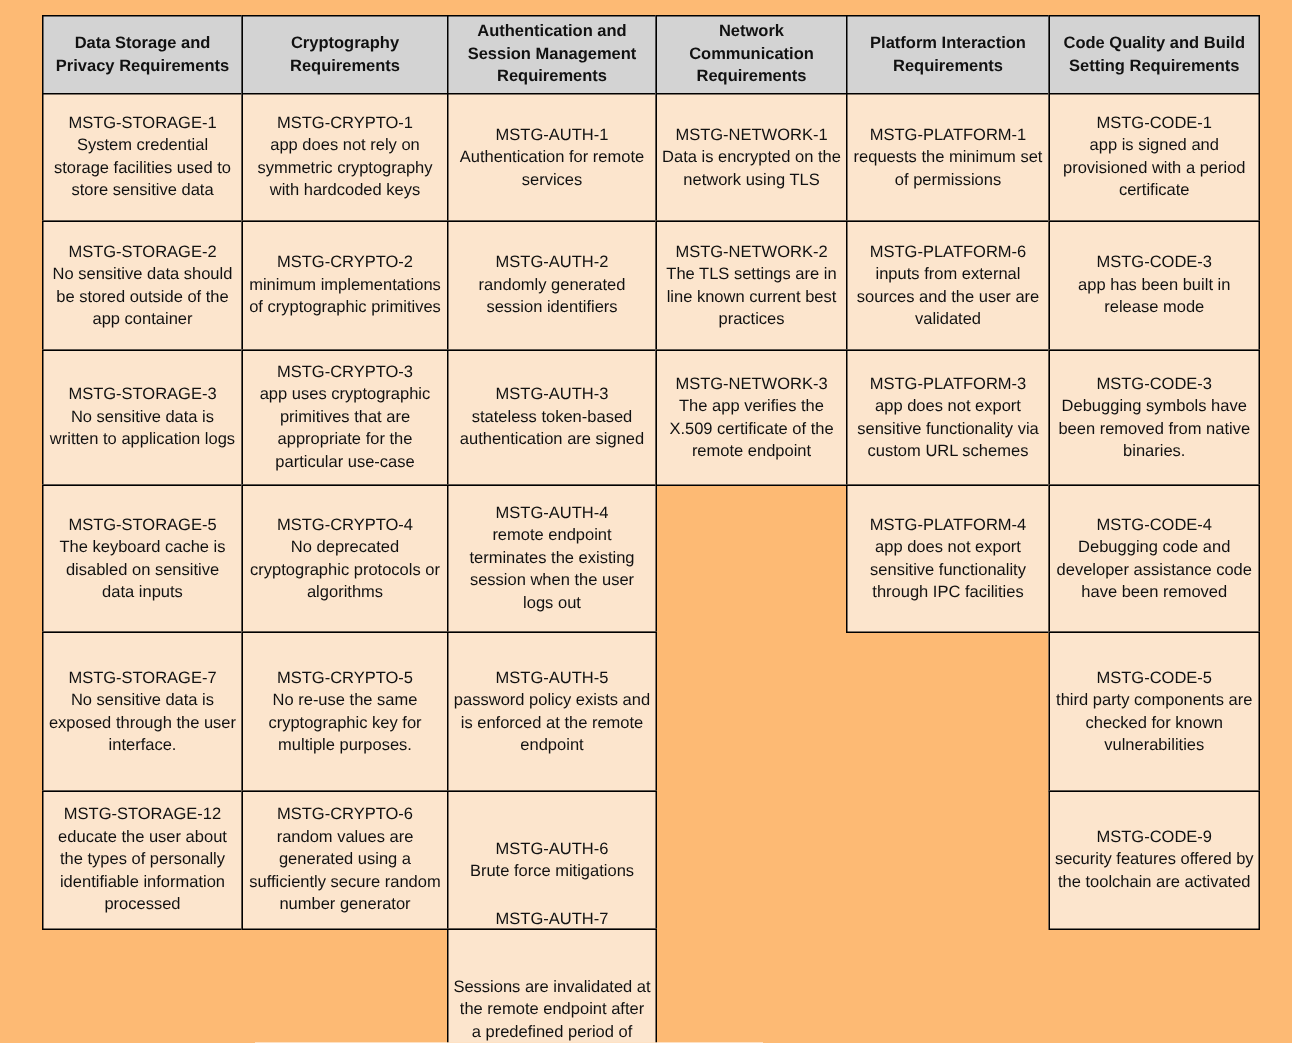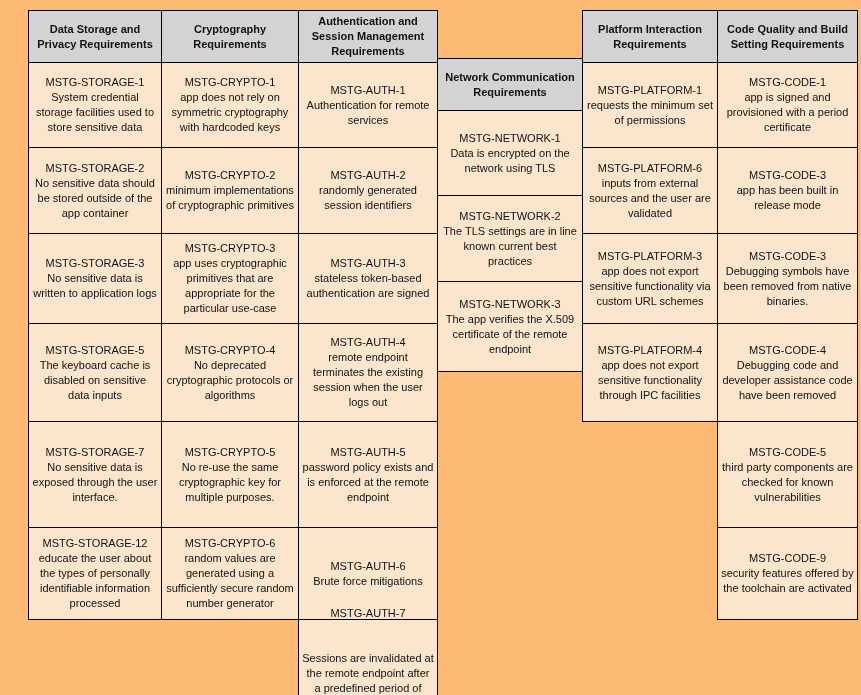--- a/index.html
+++ b/index.html
@@ -43,21 +43,21 @@
   }
   .cell + .cell { margin-top: -1px; }
   .cell.head {
     background: #d3d3d3;
     font-weight: bold;
   }
   
   .c1 { width: 134px; }
   .c2 { width: 138px; }
   .c3 { width: 140px; }
-  .c4 { width: 146px; margin-top: 48px; }
+  .c4 { width: 128px; }
   .c5 { width: 136px; }
   .c6 { width: 141px; }
   
   .hh { height: 53px; }
   .r1 { height: 86px; }
   .r2 { height: 87px; }
   .r3 { height: 91px; }
   .r4 { height: 99px; }
   .r5 { height: 107px; }
   .r6 { height: 93px; }

